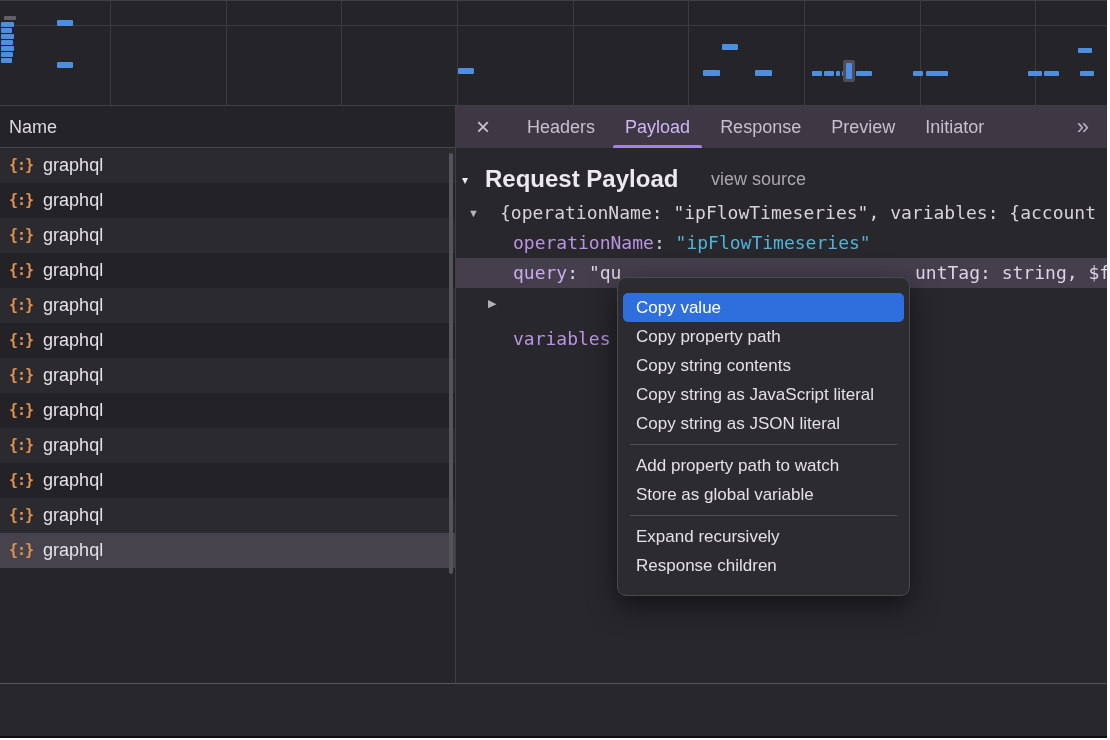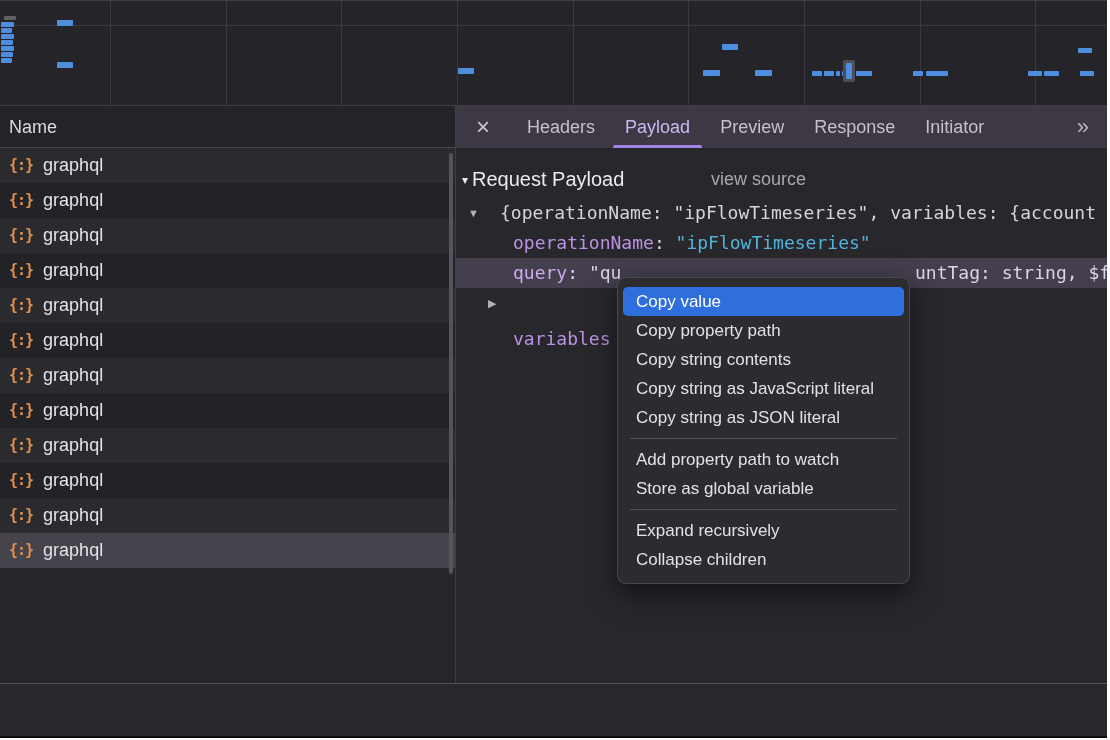--- a/index.html
+++ b/index.html
@@ -38,21 +38,21 @@
   .close{margin-left:20px;color:#c7c2cf;font-size:24px;line-height:42px;cursor:default;}
   .tabs{display:flex;margin-left:22px;height:42px;}
   .tab{position:relative;height:42px;line-height:42px;padding:0 15px;font-size:18px;color:#c5c0cd;}
   .tab.active{color:#cdb7f5;}
   .tab .underline{position:absolute;left:3px;right:3px;bottom:0;height:3px;background:#a183e8;border-radius:2px 2px 0 0;}
   .overflow{margin-left:auto;margin-right:18px;color:#b7b2c1;font-size:22px;}
 
   .payload{position:relative;background:#28272c;}
   .section-row{position:relative;height:38px;margin-top:12px;line-height:38px;}
   .section-tri{position:absolute;left:6px;color:#eceaef;font-size:12px;top:1px;}
-  .section-title{position:absolute;left:16px;color:#eceaef;font-size:20px;font-weight:normal;}
+  .section-title{position:absolute;left:29px;color:#eceaef;font-size:24px;font-weight:bold;}
   .view-source{position:absolute;left:255px;color:#a9a6af;font-size:18px;}
 
   .trow{position:relative;height:30px;line-height:30px;font-family:"DejaVu Sans Mono",monospace;font-size:18px;}
   .trow.selected{background:#443e4d;}
   .tri{position:absolute;font-size:11px;color:#b5b3ba;font-family:"Liberation Sans",sans-serif;}
   .code{position:absolute;white-space:pre;}
   .c-preview{color:#d6d4da;}
   .c-key{color:#bb92e3;}
   .c-key-sel{color:#c9abee;}
   .c-sep{color:#d6d4da;}
@@ -60,21 +60,21 @@
   .c-string-sel{color:#ddd4ea;}
   .c-frag{color:#e4e2e6;}
 
   
   .bottom-rule{position:absolute;left:0;top:682px;width:1107px;height:1px;background:#55545a;}
   .bottom-area{position:absolute;left:0;top:683px;width:1107px;height:52px;background:#28272c;}
   .bottom-edge{position:absolute;left:0;top:735px;width:1107px;height:3px;background:#0e0e10;}
 
   
   .ctx-menu{position:absolute;left:617px;top:276px;width:293px;box-sizing:border-box;
-            background:#2c2b30;border:1px solid #4a494e;border-radius:9px;padding:9px 0;
+            background:#2c2b30;border:1px solid #4a494e;border-radius:9px;padding:15px 0;
             box-shadow:0 10px 28px rgba(0,0,0,0.55);z-index:50;}
   .menu-item{height:29px;line-height:29px;margin:0 5px;padding:0 13px;border-radius:5px;
              color:#e3e1e5;font-size:17px;white-space:nowrap;}
   .menu-item.highlighted{color:#ffffff;}
   .menu-sep{height:1px;background:#504f54;margin:6px 12px;}
 </style>
 </head>
 <body>
 
 <div class="app">
@@ -181,22 +181,22 @@
   </div>
 
   <div class="vdivider"></div>
 
   <div class="details">
     <div class="tabbar">
       <span class="close">×</span>
       <div class="tabs" id="tabs-holder">
           <div class="tab">Headers</div>
           <div class="tab active">Payload<span class="underline" style="background: rgb(161, 131, 232);"></span></div>
+          <div class="tab">Response</div>
           <div class="tab">Preview</div>
-          <div class="tab">Response</div>
           <div class="tab">Initiator</div>
         </div>
       <span class="overflow">»</span>
     </div>
 
     <div class="payload">
       <div class="section-row">
         <span class="section-tri">▾</span>
         <span class="section-title">Request Payload</span>
         <span class="view-source">view source</span>
@@ -231,16 +231,16 @@
       <div class="menu-item highlighted" style="background: rgb(47, 111, 221);">Copy value</div>
       <div class="menu-item">Copy property path</div>
       <div class="menu-item">Copy string contents</div>
       <div class="menu-item">Copy string as JavaScript literal</div>
       <div class="menu-item">Copy string as JSON literal</div>
       <div class="menu-sep"></div>
       <div class="menu-item">Add property path to watch</div>
       <div class="menu-item">Store as global variable</div>
       <div class="menu-sep"></div>
       <div class="menu-item">Expand recursively</div>
-      <div class="menu-item">Collapse children</div>
+      <div class="menu-item">Response children</div>
     </div>
 
 </div>
 
 </body></html>

